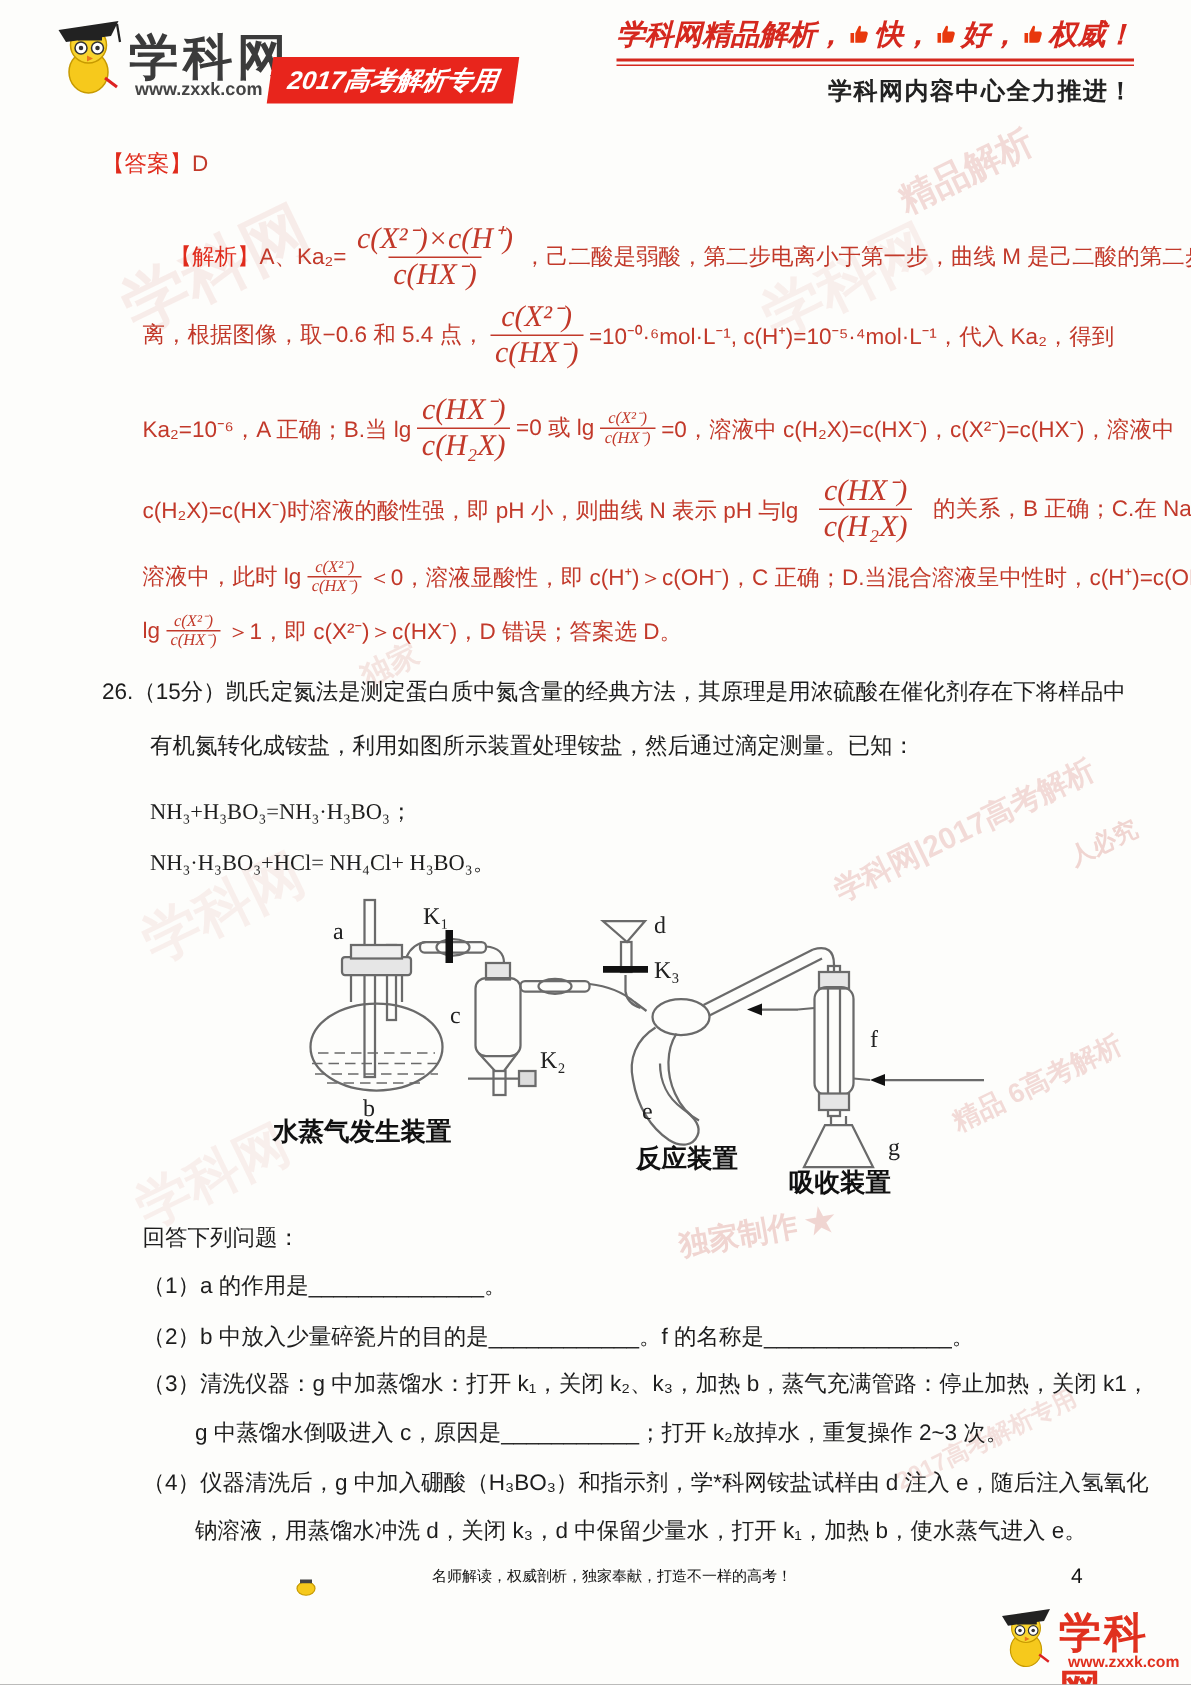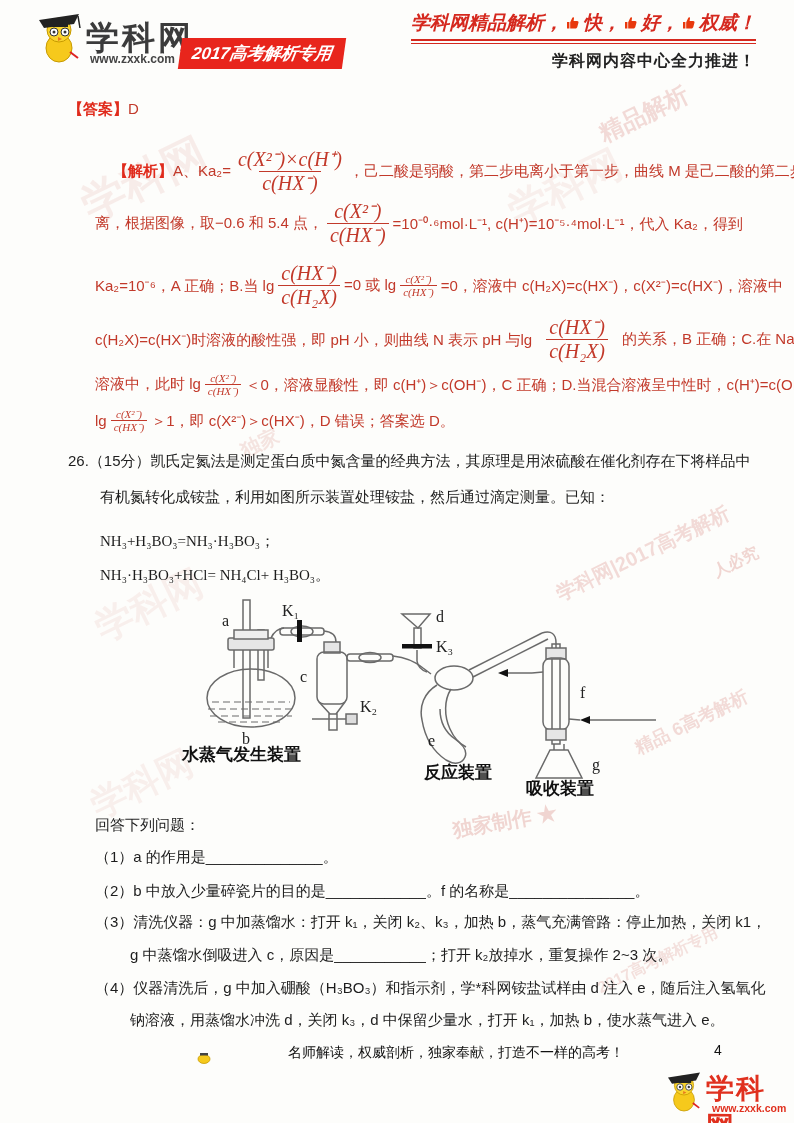--- a/index.html
+++ b/index.html
@@ -18,35 +18,35 @@
          transform:skewX(-8deg);z-index:2;}
   .slogan-wrap{position:absolute;right:38px;top:10px;width:345px;z-index:2;}
   .slogan-cal{color:#d5281e;font-weight:bold;font-style:italic;font-size:19px;
               display:flex;align-items:center;gap:2px;justify-content:flex-end;}
   .slogan-rule{margin-top:3px;border-top:2px solid #d5281e;border-bottom:1px solid #d5281e;height:2px;}
   .slogan-sub{margin-top:7px;text-align:right;font-size:16px;color:#222;font-weight:bold;letter-spacing:1px;}
   .thumb{flex:0 0 auto;}
   
   .ln{position:absolute;font-size:15px;white-space:nowrap;z-index:1;}
   .red{color:#c2392a;}
-  .red .lbl{color:#e02b1c;font-weight:bold;}
+  .red .lbl{color:#e02b1c;font-weight:normal;}
   .blk{color:#1d1d1d;}
   .flexln{display:flex;align-items:center;}
   .frac{display:inline-flex;flex-direction:column;align-items:center;margin:0 4px;
         font-family:"Liberation Serif",serif;font-style:italic;line-height:1.15;font-size:20px;text-align:center;}
   .frac .den{border-top:1px solid currentColor;padding:0 3px;}
   .frac .num{padding:0 3px;}
   .frac.sm{font-size:11px;line-height:1.1;}
   .serif{font-family:"Liberation Serif",serif;margin-top:14px;}
   
   .diagram{position:absolute;left:168px;top:586px;z-index:1;}
   .diagram text{font-family:"Liberation Serif",serif;font-size:16px;fill:#222;}
   .diagram text.cap{font-family:"Liberation Sans",sans-serif;font-weight:bold;font-size:17px;fill:#111;}
   
-  .foot-slogan{position:absolute;left:288px;top:1044px;font-size:14px;color:#111;z-index:1;}
+  .foot-slogan{position:absolute;left:288px;top:1044px;font-size:10px;color:#111;z-index:1;}
   .foot-ico{position:absolute;left:196px;top:1052px;z-index:1;}
   .page-num{position:absolute;left:714px;top:1042px;font-size:14px;color:#111;z-index:1;}
   .blogo-mascot{position:absolute;left:664px;top:1066px;z-index:2;}
   .blogo-name{position:absolute;left:706px;top:1070px;font-size:28px;font-weight:bold;color:#e0301e;letter-spacing:2px;z-index:2;}
   .blogo-url{position:absolute;left:712px;top:1102px;font-size:10.5px;font-weight:bold;color:#e0301e;z-index:2;}
 </style>
 </head>
 <body>
 
 <div class="page">

